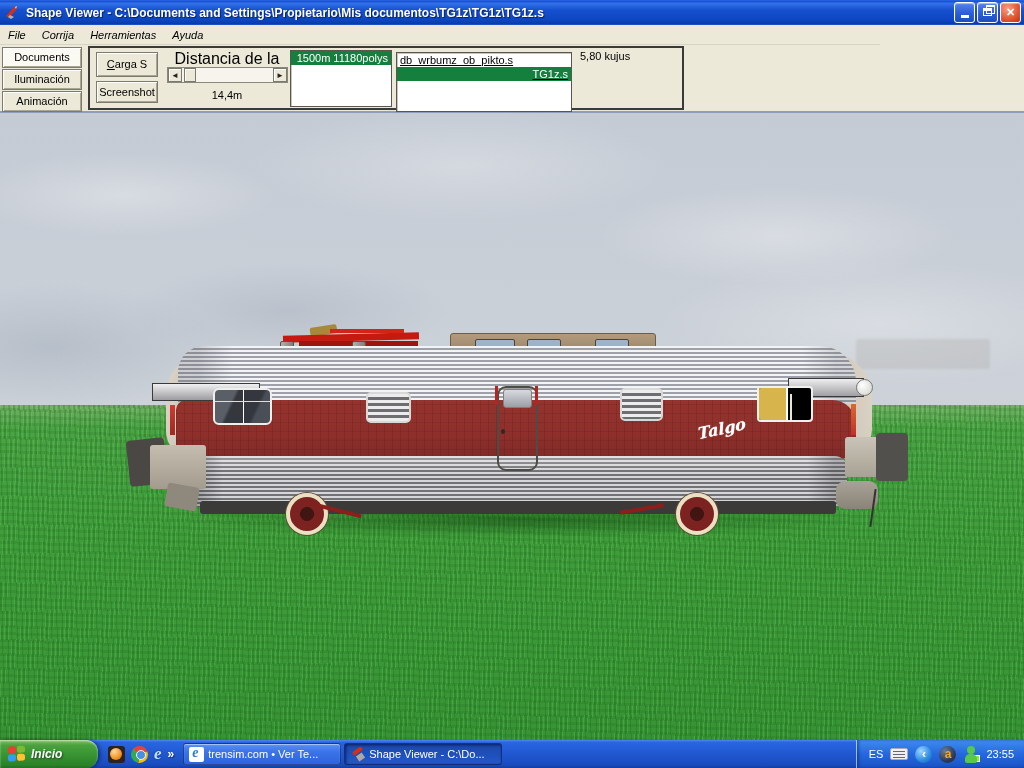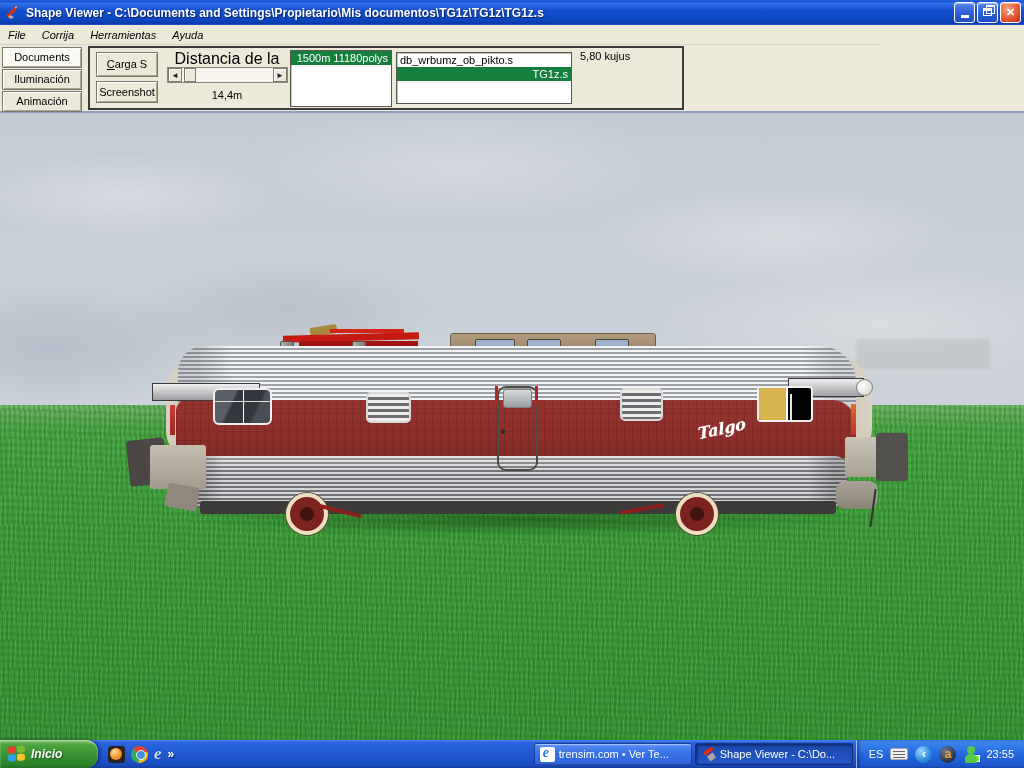--- a/index.html
+++ b/index.html
@@ -56,21 +56,21 @@
   .carga-btn { left:96px; top:7px; width:62px; height:25px; line-height:23px; }
   .shot-btn  { left:96px; top:36px; width:62px; height:22px; line-height:20px; }
   .dist-label { position:absolute; left:163px; top:5px; width:128px; text-align:center; font-size:16px; }
   .dist-value { position:absolute; left:163px; top:44px; width:128px; text-align:center; font-size:11px; }
   .hscroll { position:absolute; left:167px; top:22px; width:121px; height:16px; background:#f6f4ec; border:1px solid #8a887c; display:flex; }
   .scroll-arrow { width:14px; height:14px; background:#ece9d8; border:1px solid #7b7a6e; box-shadow:inset 1px 1px 0 #fff; font-size:8px; line-height:13px; text-align:center; color:#222; flex:0 0 14px; }
   .scroll-thumb { width:12px; height:14px; background:#ece9d8; border:1px solid #7b7a6e; box-shadow:inset 1px 1px 0 #fff; margin-left:2px; }
   .scroll-track { flex:1; }
   .listbox { position:absolute; background:#fff; border:1px solid #58564e; box-shadow:inset 1px 1px 0 #c8c6ba; font-size:11px; overflow:hidden; }
   .lod-list   { left:290px; top:5px; width:102px; height:57px; }
-  .shape-list { left:396px; top:7px; width:176px; height:52px; }
+  .shape-list { left:396px; top:7px; width:176px; height:60px;text-decoration:underline; }
   .li { padding:0 3px; height:14px; line-height:14px; white-space:nowrap; color:#000; }
   .li.selected { background:#15803d; color:#fff;text-align:right; }
   .stat-label { position:absolute; left:580px; top:5px; font-size:11px; white-space:nowrap; }
 
   
   .viewport { position:absolute; left:0; top:113px; width:1024px; height:627px; overflow:hidden; }
   .sky { position:absolute; left:0; top:0; width:1024px; height:292px;
     background:
       radial-gradient(220px 60px at 12% 28%, rgba(255,255,255,.30), transparent 70%),
       radial-gradient(300px 80px at 45% 18%, rgba(255,255,255,.26), transparent 70%),
@@ -178,21 +178,21 @@
   .start-label { color:#fff; font-size:12px; font-weight:bold; font-style:italic; text-shadow:1px 1px 2px rgba(0,0,0,.5); }
   .quicklaunch { display:flex; align-items:center; gap:6px; padding:0 6px 0 10px; flex:0 0 auto; }
   .ql-icon { width:17px; height:17px; border-radius:3px; position:relative; }
   .amsn { background:#2a2420; }
   .amsn::before { content:""; position:absolute; left:2px; top:2px; width:12px; height:12px; border-radius:50%;
     background:radial-gradient(circle at 35% 30%,#ffd9a0,#f59a28 55%,#c86410); }
   .chrome { border-radius:50%; background:conic-gradient(from -50deg,#ea4335 0 33%,#fbbc05 33% 66%,#34a853 66% 100%); }
   .chrome::before { content:""; position:absolute; left:4.5px; top:4.5px; width:8px; height:8px; border-radius:50%; background:#4a90e2; border:1.5px solid #f0f4f8; }
   .ie-e { color:#bfe0ff; font-size:17px; font-weight:bold; font-style:italic; font-family:"Liberation Serif",serif; line-height:16px; text-shadow:0 0 2px rgba(0,20,80,.6); }
   .ql-chevron { color:#fff; font-size:12px; font-weight:bold; text-shadow:1px 1px 1px rgba(0,0,0,.4); }
-  .tasks { display:flex; gap:3px; flex:1; padding:0 3px; overflow:hidden;justify-content:flex-end; }
+  .tasks { display:flex; gap:3px; flex:1; padding:0 3px; overflow:hidden; }
   .task {
     width:158px; height:22px; border-radius:3px; border:1px solid rgba(10,20,80,.55);
     background:linear-gradient(180deg,#5b8ef2 0%,#3a74e8 40%,#2c64dc 100%);
     box-shadow:inset 0 1px 1px rgba(255,255,255,.5);
     display:flex; align-items:center; gap:4px; padding:0 5px; color:#fff; font-size:11px;
     white-space:nowrap; overflow:hidden; flex:0 0 158px; }
   .task.active { background:linear-gradient(180deg,#1c48ab 0%,#1f51bd 60%,#2558c8 100%); box-shadow:inset 1px 1px 3px rgba(0,0,40,.6); }
   .task-label { overflow:hidden; text-overflow:ellipsis; }
   .t-icon { width:15px; height:15px; flex:0 0 15px; position:relative; border-radius:2px; }
   .t-ie { background:#fff; }

